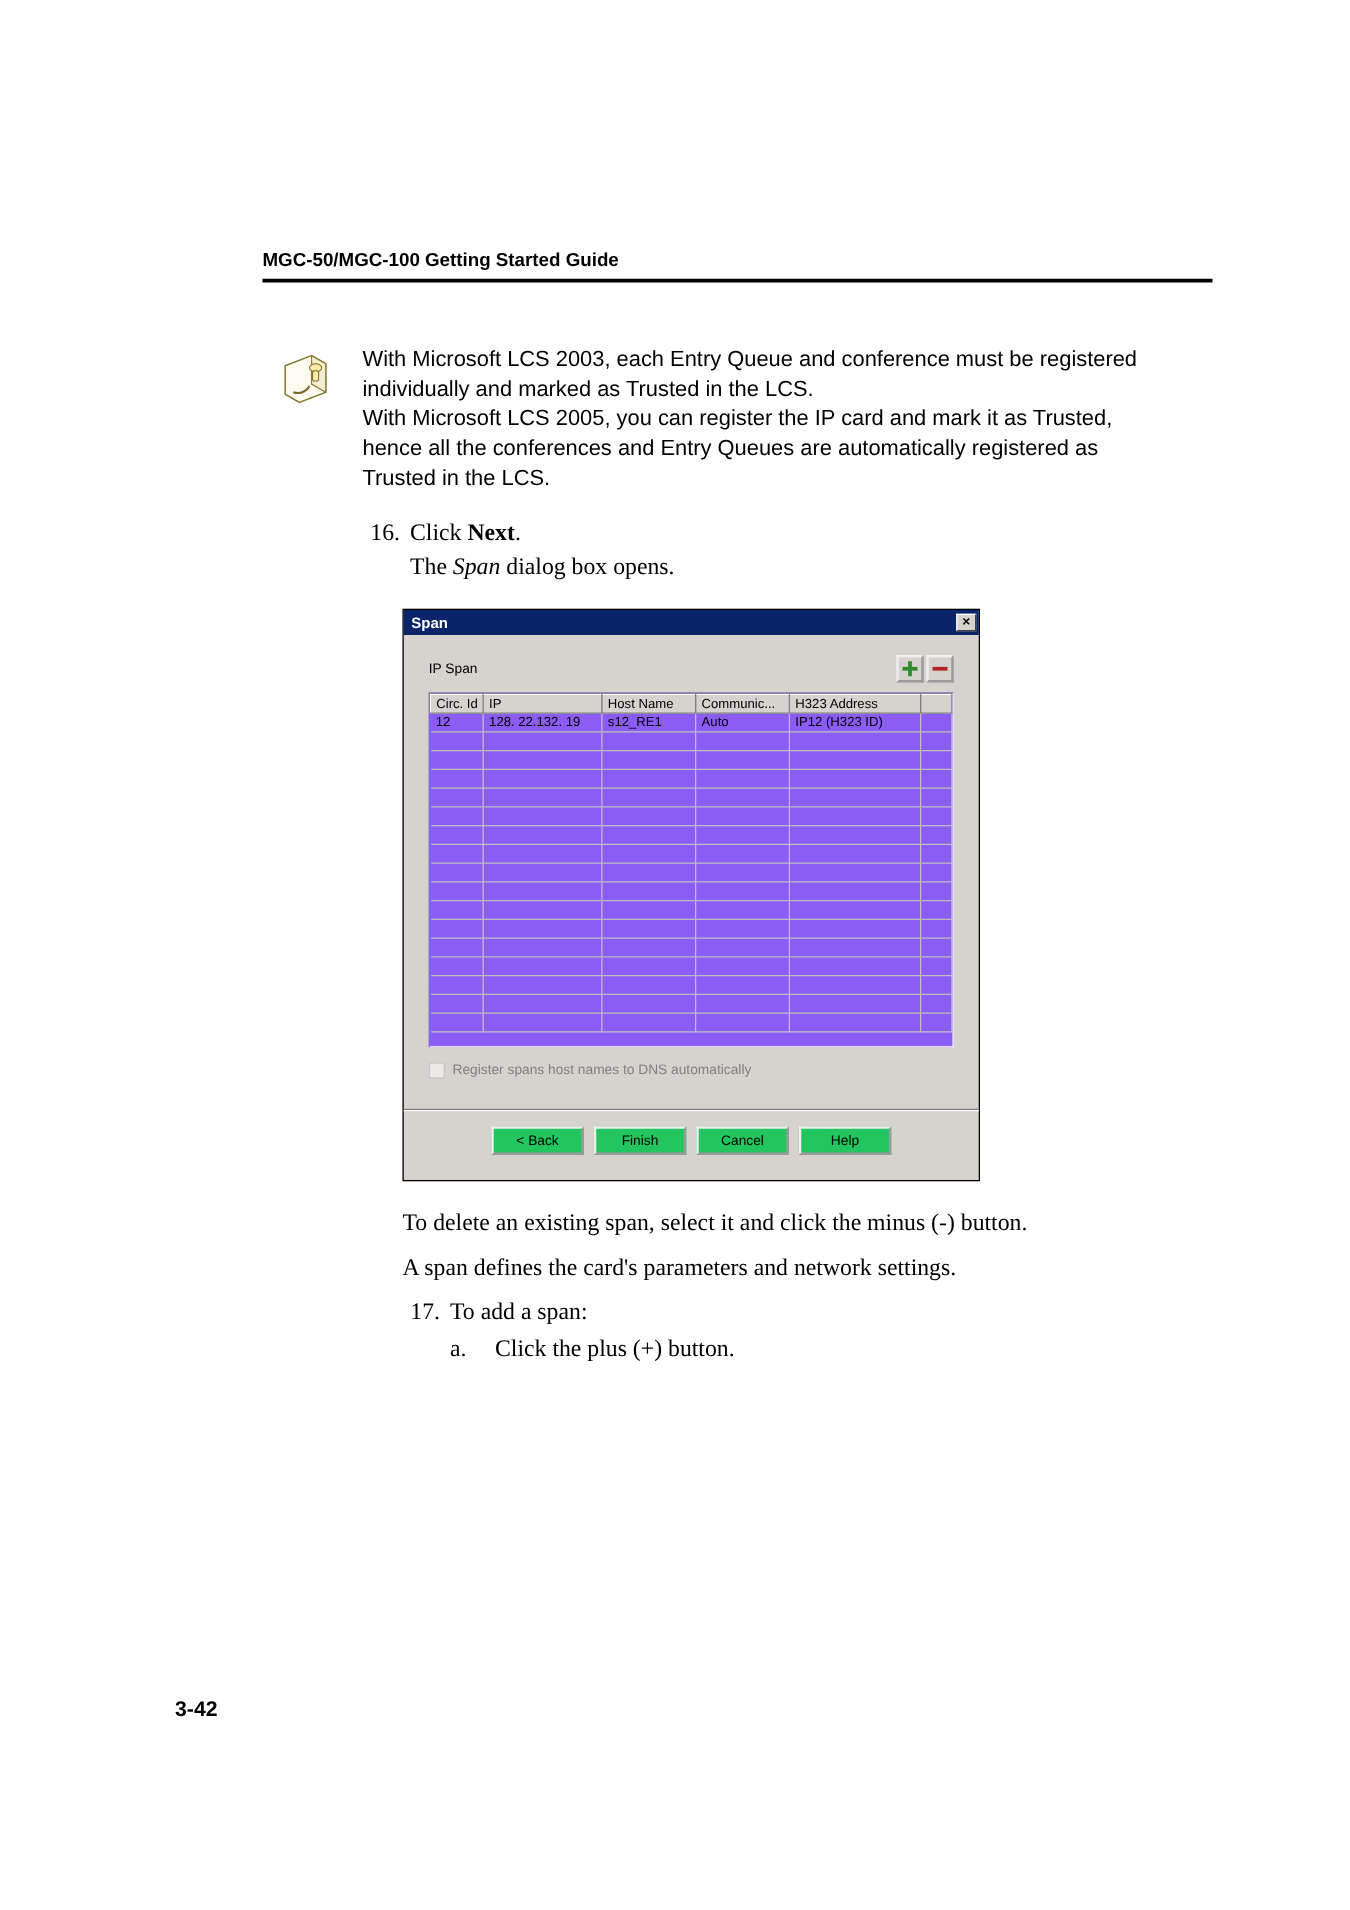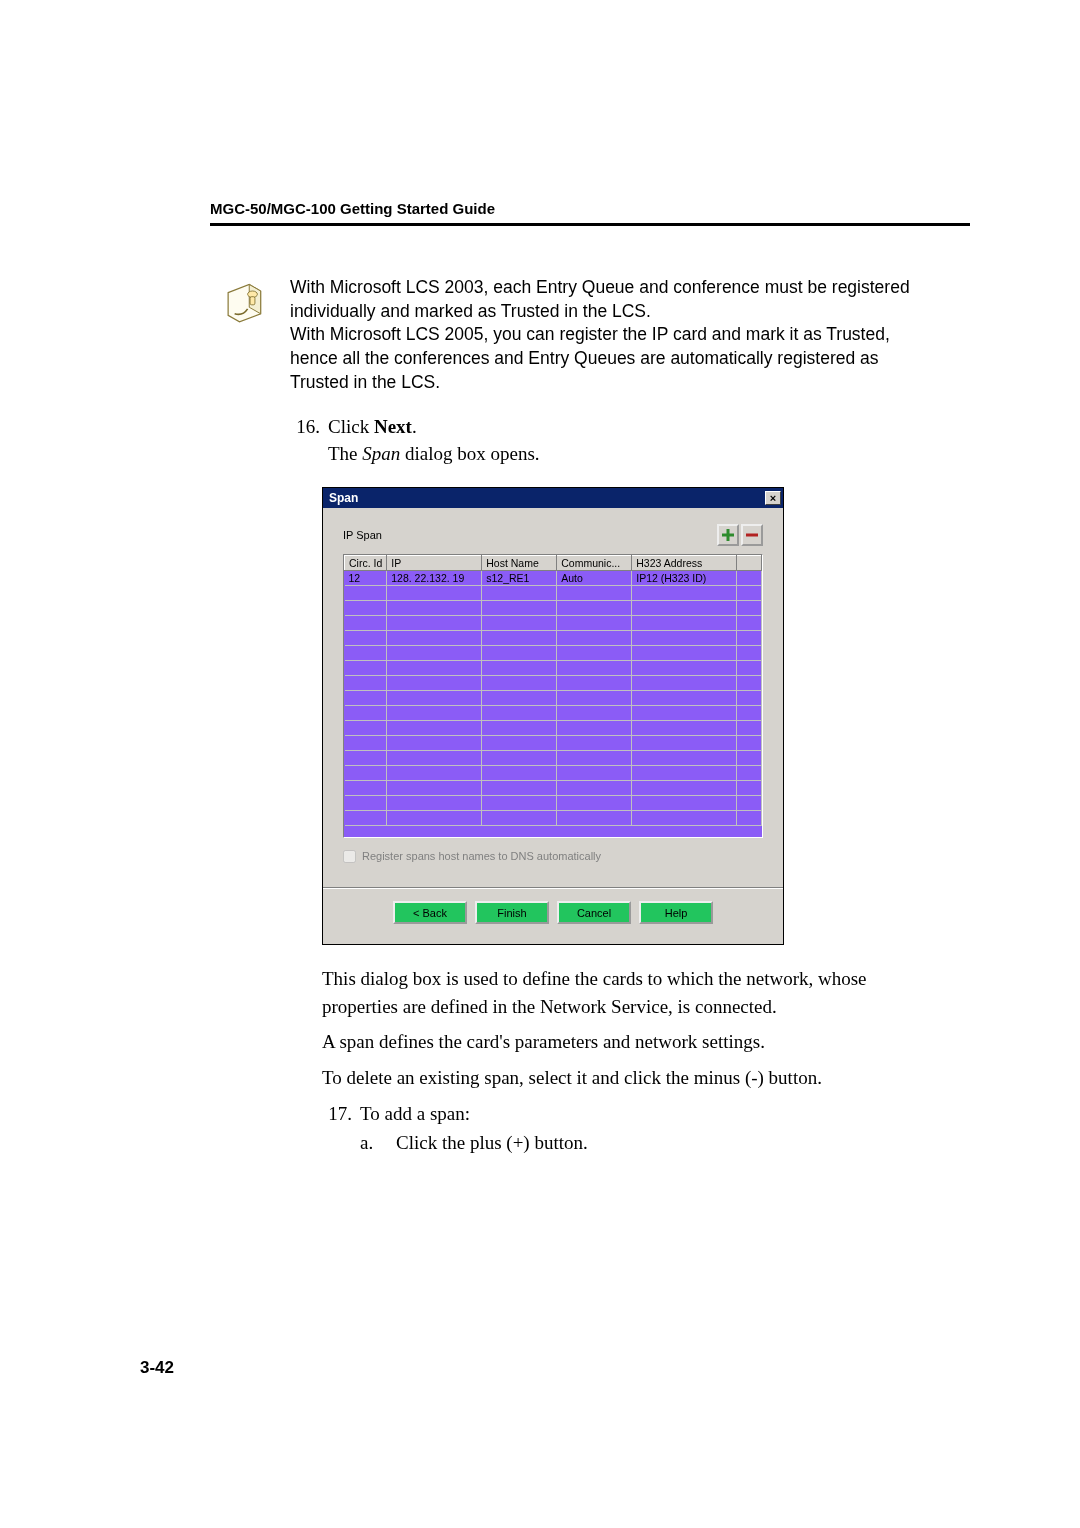--- a/index.html
+++ b/index.html
@@ -402,23 +402,22 @@
           <button class="dlg-btn">&lt; Back</button>
           <button class="dlg-btn">Finish</button>
           <button class="dlg-btn">Cancel</button>
           <button class="dlg-btn">Help</button>
         </div>
       </div>
     </div>
   </div>
 
   <div class="after-dialog">
-    <p>This dialog box is used to define the cards to which the network, whose properties are defined in the Network Service, is connected.</p>
+    <p>To delete an existing span, select it and click the minus (-) button.</p>
     <p>A span defines the card's parameters and network settings.</p>
-    <p>To delete an existing span, select it and click the minus (-) button.</p>
   </div>
 
   <div class="sub-step" style="margin-top:6px;">
     <div class="row">
       <div class="num">17.</div>
       <div class="body">To add a span:</div>
     </div>
   </div>
   <div class="sub-letter-row">
     <div class="letter">a.</div>

